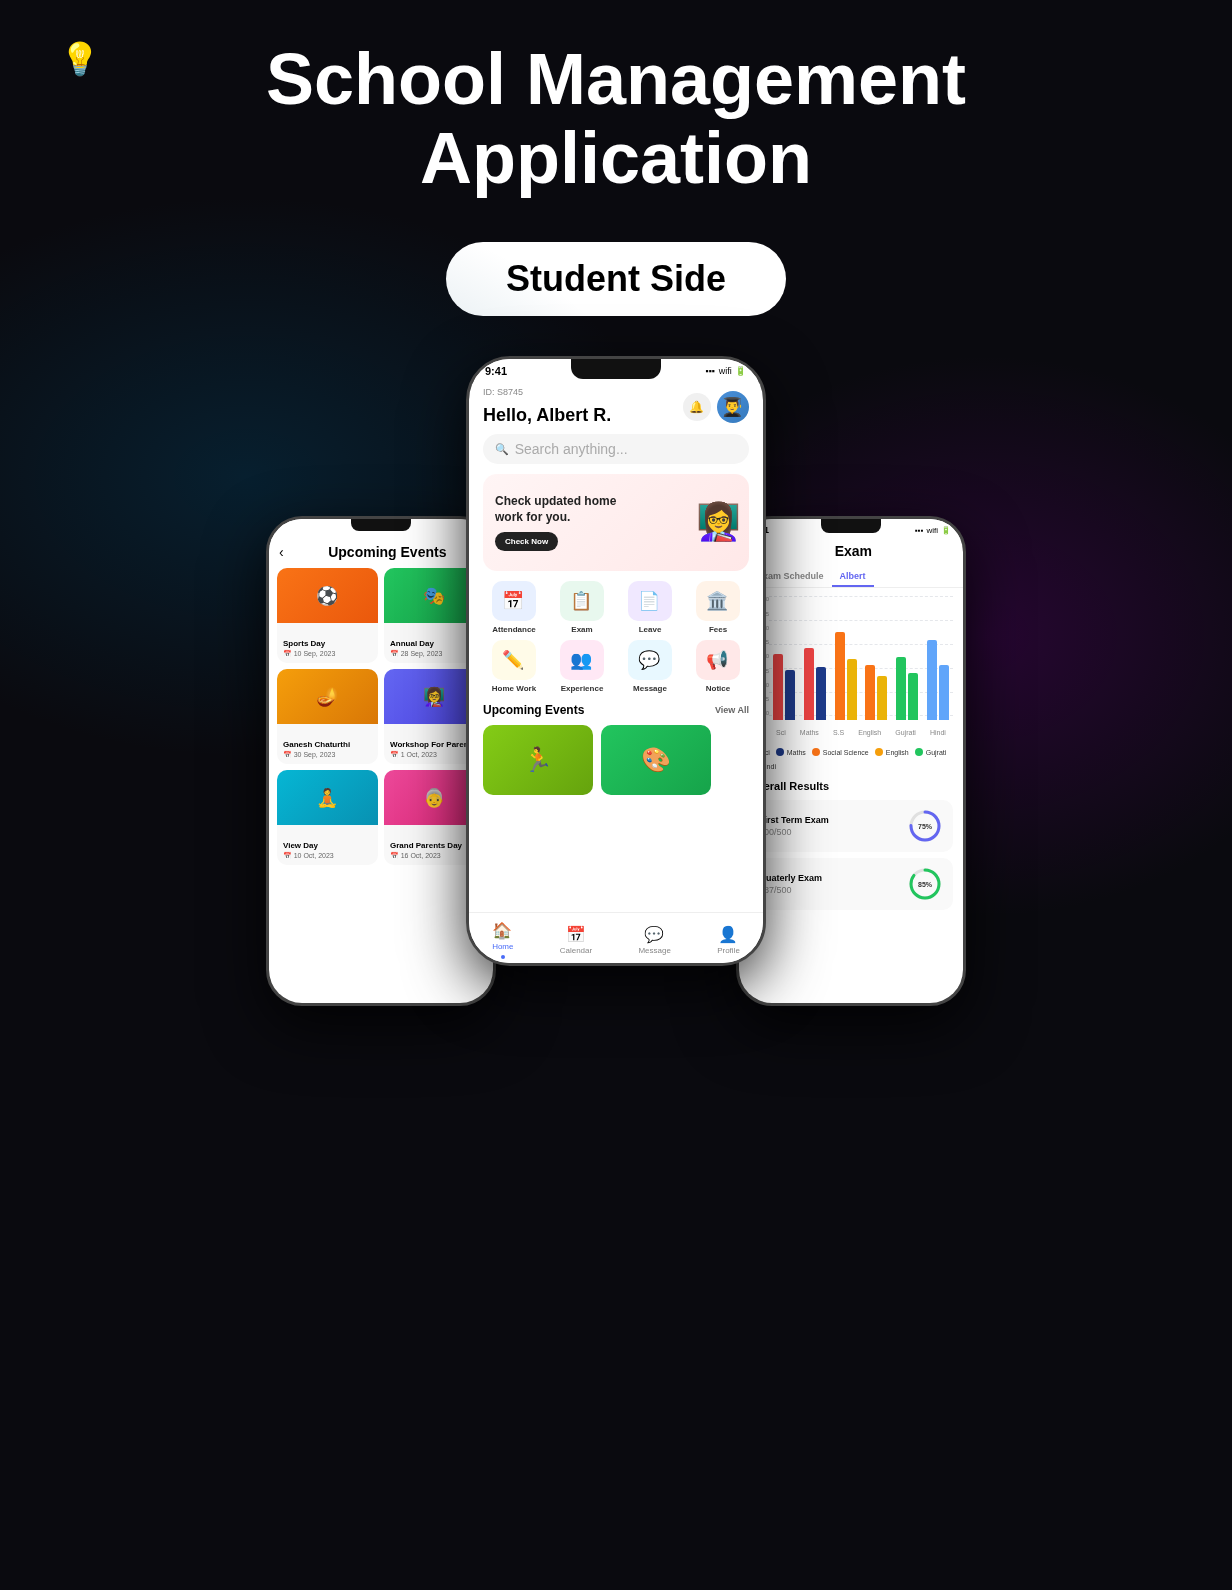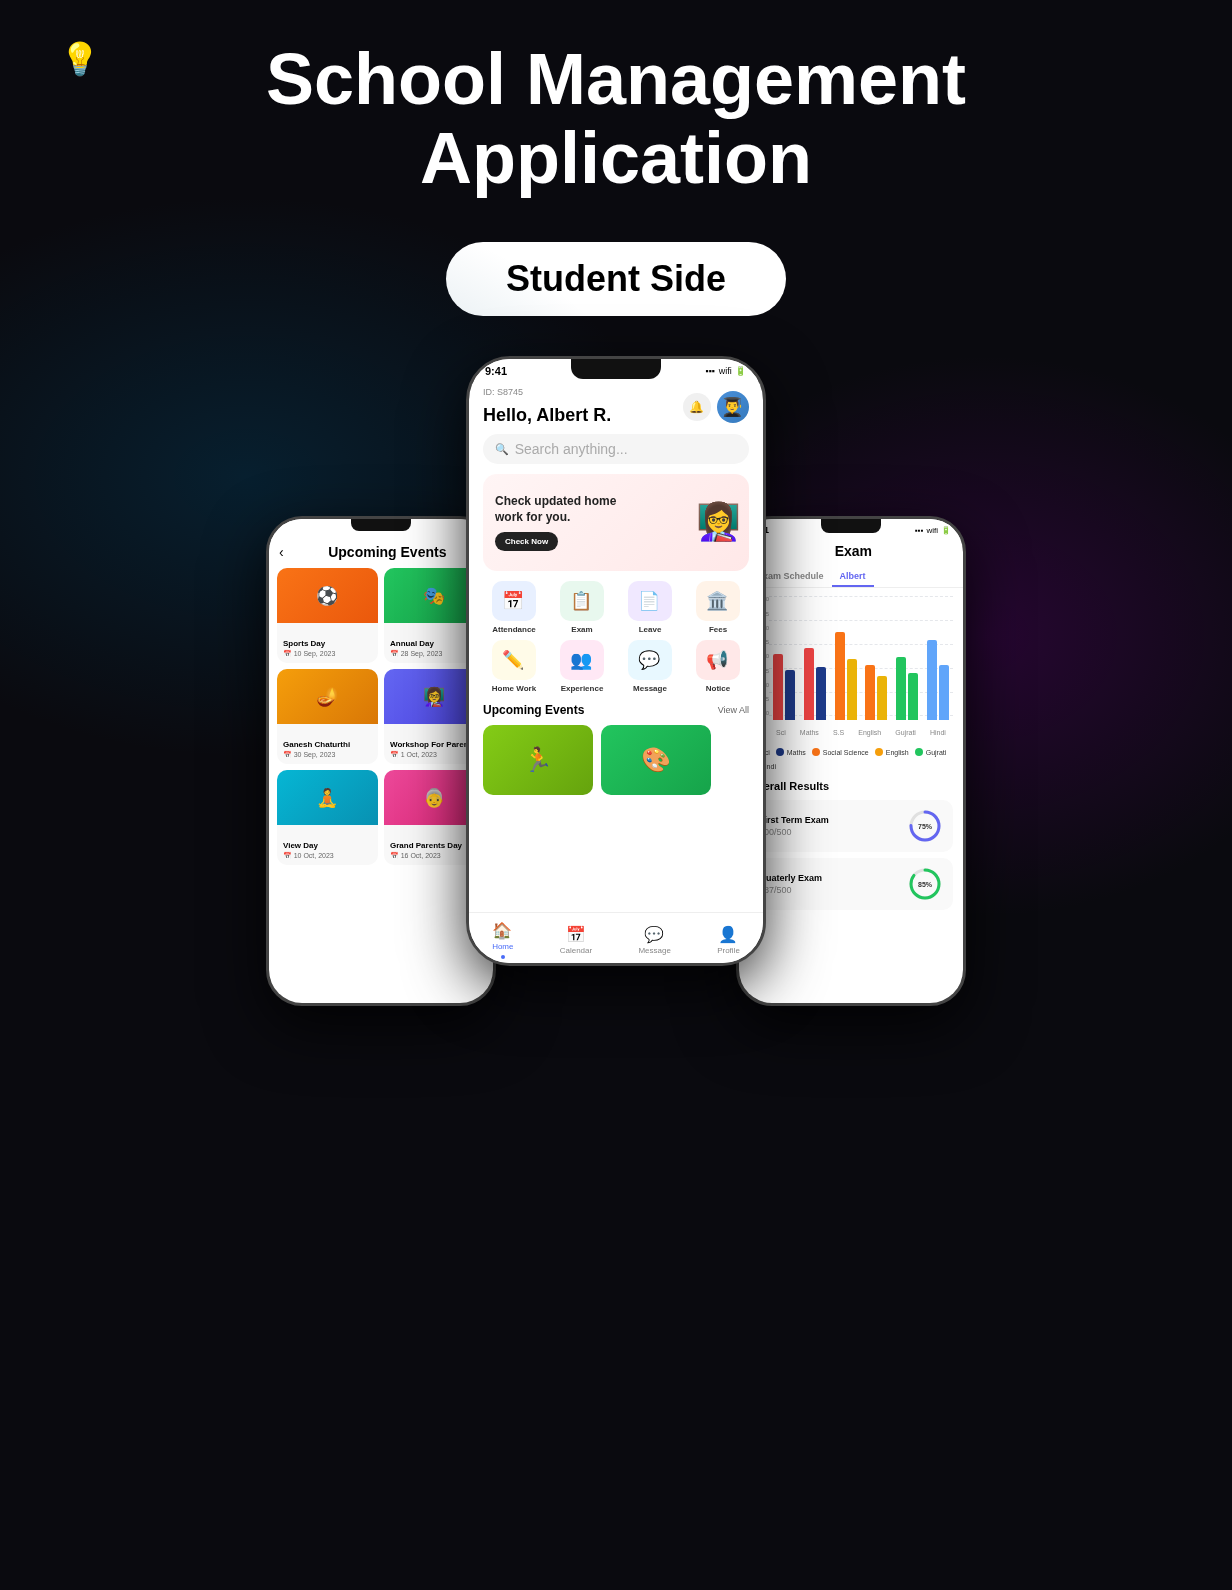--- a/index.html
+++ b/index.html
@@ -337,20 +337,21 @@
 
     .section-title {
       font-size: 12px;
       font-weight: 800;
       color: #000;
     }
 
     .view-all {
       font-size: 9px;
       color: #666;
+      font-weight: bold;
     }
 
     .events-row {
       display: flex;
       gap: 8px;
     }
 
     .event-thumb {
       width: 110px;
       height: 70px;

